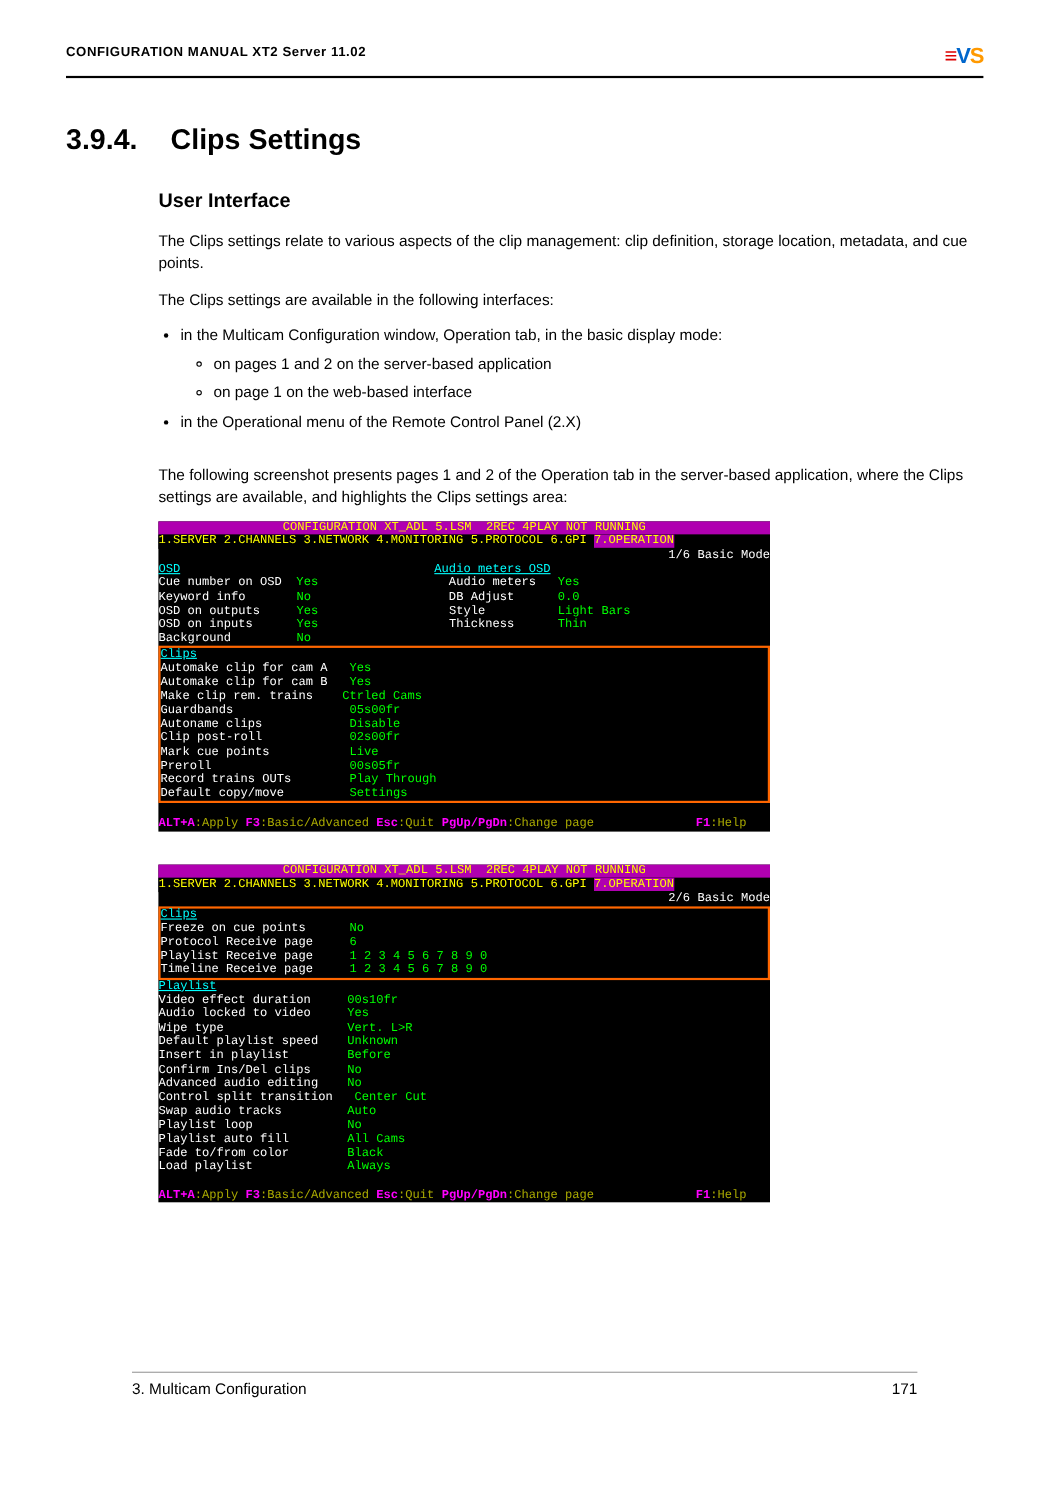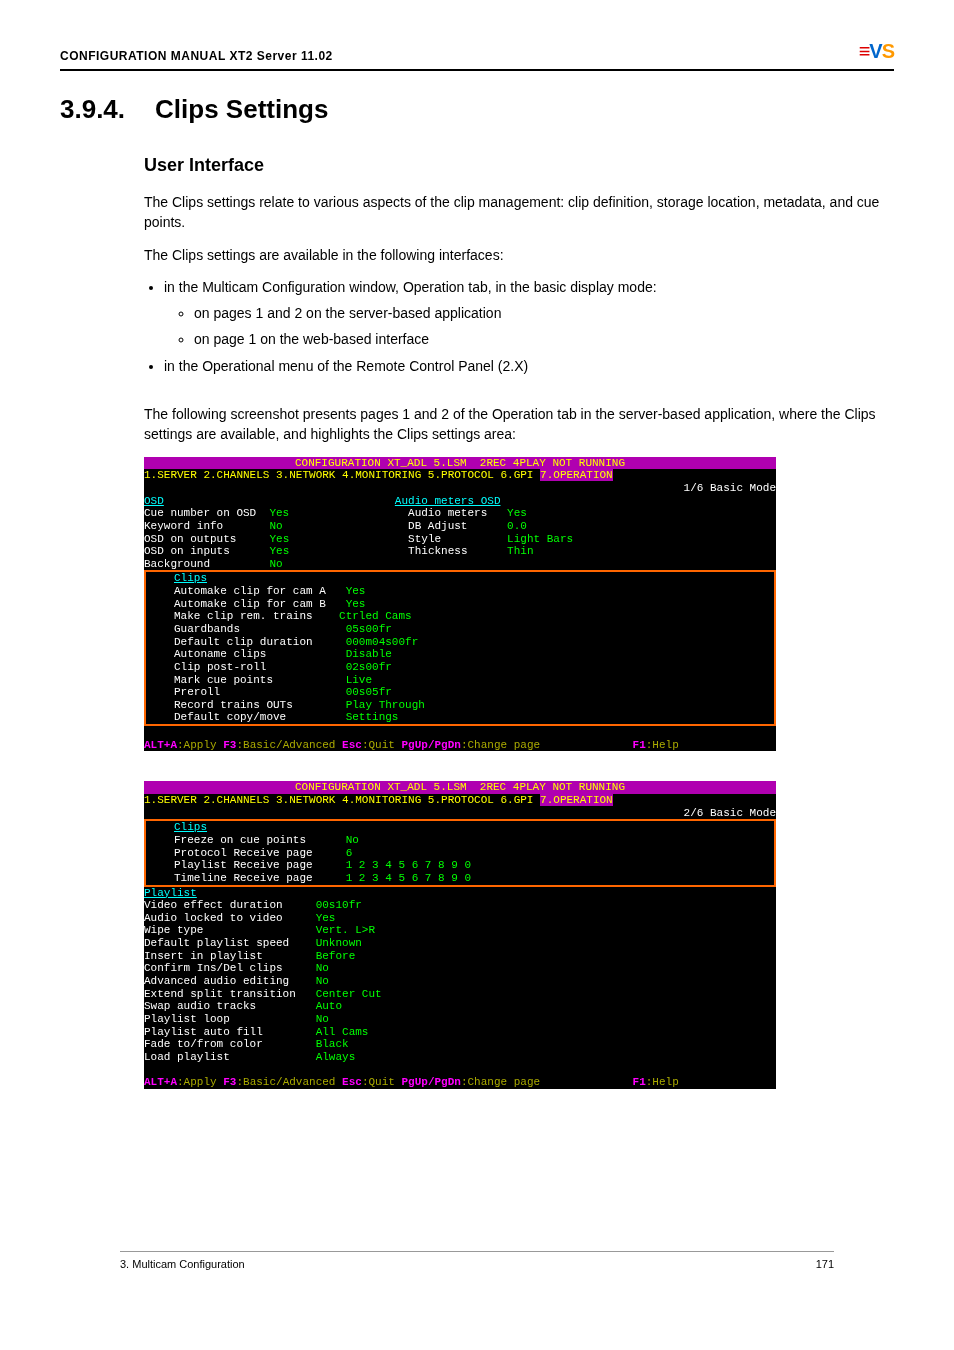--- a/index.html
+++ b/index.html
@@ -7,24 +7,24 @@
     padding: 40px 60px;
     font-family: Arial, Helvetica, sans-serif;
     font-size: 14px;
     color: #000;
     background: #fff;
     width: 834px;
   }
   .header-bar {
     display: flex;
     justify-content: space-between;
-    align-items: flex-end;
+    align-items: flex-start;
     border-bottom: 2px solid #000;
     padding-bottom: 6px;
-    margin-bottom: 23px;
+    margin-bottom: 40px;
   }
   .header-title {
     font-size: 12px;
     font-weight: bold;
     letter-spacing: 0.5px;
   }
   .logo {
     font-weight: bold;
     font-size: 20px;
     letter-spacing: -1px;
@@ -48,21 +48,21 @@
   ul.inner { list-style: circle; padding-left: 30px; margin: 6px 0; }
   .term {
     font-family: "Courier New", monospace;
     font-size: 11px;
     line-height: 1.15;
     background: #000;
     color: #fff;
     padding: 0;
     margin: 0 0 30px 0;
     position: relative;
-    width: 632px;
+    width: 556px;
   }
   .term .title-line {
     background: #b000b0;
     color: #ff0;
     text-align: center;
     white-space: pre;
   }
   .term .tab-line {
     background: #000;
     white-space: pre;
@@ -70,33 +70,32 @@
   .term .tab-line .tab { color: #ff0; }
   .term .tab-line .tab-sel { background: #b000b0; color: #ff0; }
   .term .mode-line { text-align: right; color: #fff; white-space: pre; }
   .term .row { white-space: pre; }
   .term .cyan { color: #0ff; text-decoration: underline; }
   .term .wht { color: #fff; }
   .term .grn { color: #0f0; }
   .clips-box {
     border: 2px solid #f60;
     margin: 0;
-    padding-left: 28px;
   }
   .foot-line { white-space: pre; }
   .foot-line .mag { color: #f0f; font-weight: bold;}
   .foot-line .ylw { color: #aa0; }
   .footer {
     position: absolute;
     bottom: 40px;
     left: 60px;
     right: 60px;
     border-top: 1px solid #999;
     padding-top: 6px;
-    font-size: 11px;
+    font-size: 14px;
     display: flex;
     justify-content: space-between;
   }
   .page-wrap { position: relative; min-height: 1270px; }
 </style>
 </head>
 <body>
 <div class="page-wrap">
 
 <div class="header-bar">
@@ -133,21 +132,20 @@
 <div class="row"><span class="wht">Keyword info</span>       <span class="grn">No</span>                   <span class="wht">DB Adjust</span>      <span class="grn">0.0</span></div>
 <div class="row"><span class="wht">OSD on outputs</span>     <span class="grn">Yes</span>                  <span class="wht">Style</span>          <span class="grn">Light Bars</span></div>
 <div class="row"><span class="wht">OSD on inputs</span>      <span class="grn">Yes</span>                  <span class="wht">Thickness</span>      <span class="grn">Thin</span></div>
 <div class="row"><span class="wht">Background</span>         <span class="grn">No</span></div>
 <div class="clips-box">
 <div class="row"><span class="cyan">Clips</span></div>
 <div class="row"><span class="wht">Automake clip for cam A</span>   <span class="grn">Yes</span></div>
 <div class="row"><span class="wht">Automake clip for cam B</span>   <span class="grn">Yes</span></div>
 <div class="row"><span class="wht">Make clip rem. trains</span>    <span class="grn">Ctrled Cams</span></div>
 <div class="row"><span class="wht">Guardbands</span>                <span class="grn">05s00fr</span></div>
-<div class="row"><span class="wht">Default clip duration</span>     <span class="grn">000m04s00fr</span></div>
 <div class="row"><span class="wht">Autoname clips</span>            <span class="grn">Disable</span></div>
 <div class="row"><span class="wht">Clip post-roll</span>            <span class="grn">02s00fr</span></div>
 <div class="row"><span class="wht">Mark cue points</span>           <span class="grn">Live</span></div>
 <div class="row"><span class="wht">Preroll</span>                   <span class="grn">00s05fr</span></div>
 <div class="row"><span class="wht">Record trains OUTs</span>        <span class="grn">Play Through</span></div>
 <div class="row"><span class="wht">Default copy/move</span>         <span class="grn">Settings</span></div>
 </div>
 <div class="row">&nbsp;</div>
 <div class="foot-line"><span class="mag">ALT+A</span><span class="ylw">:Apply </span><span class="mag">F3</span><span class="ylw">:Basic/Advanced </span><span class="mag">Esc</span><span class="ylw">:Quit </span><span class="mag">PgUp/PgDn</span><span class="ylw">:Change page</span>              <span class="mag">F1</span><span class="ylw">:Help</span></div>
   </div>
@@ -164,21 +162,21 @@
 <div class="row"><span class="wht">Timeline Receive page</span>     <span class="grn">1 2 3 4 5 6 7 8 9 0</span></div>
 </div>
 <div class="row"><span class="cyan">Playlist</span></div>
 <div class="row"><span class="wht">Video effect duration</span>     <span class="grn">00s10fr</span></div>
 <div class="row"><span class="wht">Audio locked to video</span>     <span class="grn">Yes</span></div>
 <div class="row"><span class="wht">Wipe type</span>                 <span class="grn">Vert. L&gt;R</span></div>
 <div class="row"><span class="wht">Default playlist speed</span>    <span class="grn">Unknown</span></div>
 <div class="row"><span class="wht">Insert in playlist</span>        <span class="grn">Before</span></div>
 <div class="row"><span class="wht">Confirm Ins/Del clips</span>     <span class="grn">No</span></div>
 <div class="row"><span class="wht">Advanced audio editing</span>    <span class="grn">No</span></div>
-<div class="row"><span class="wht">Extend split transition</span>   <span class="grn">Center Cut</span></div>
+<div class="row"><span class="wht">Control split transition</span>   <span class="grn">Center Cut</span></div>
 <div class="row"><span class="wht">Swap audio tracks</span>         <span class="grn">Auto</span></div>
 <div class="row"><span class="wht">Playlist loop</span>             <span class="grn">No</span></div>
 <div class="row"><span class="wht">Playlist auto fill</span>        <span class="grn">All Cams</span></div>
 <div class="row"><span class="wht">Fade to/from color</span>        <span class="grn">Black</span></div>
 <div class="row"><span class="wht">Load playlist</span>             <span class="grn">Always</span></div>
 <div class="row">&nbsp;</div>
 <div class="foot-line"><span class="mag">ALT+A</span><span class="ylw">:Apply </span><span class="mag">F3</span><span class="ylw">:Basic/Advanced </span><span class="mag">Esc</span><span class="ylw">:Quit </span><span class="mag">PgUp/PgDn</span><span class="ylw">:Change page</span>              <span class="mag">F1</span><span class="ylw">:Help</span></div>
   </div>
 
 </div>

